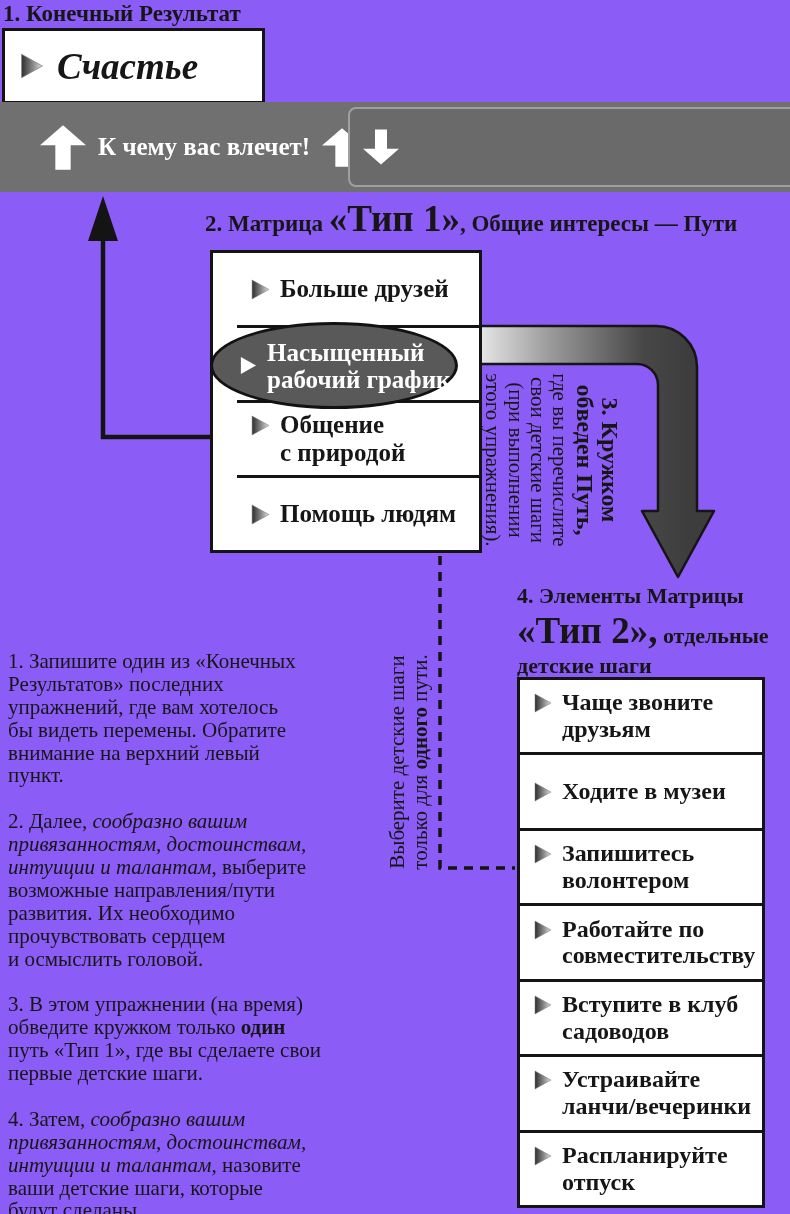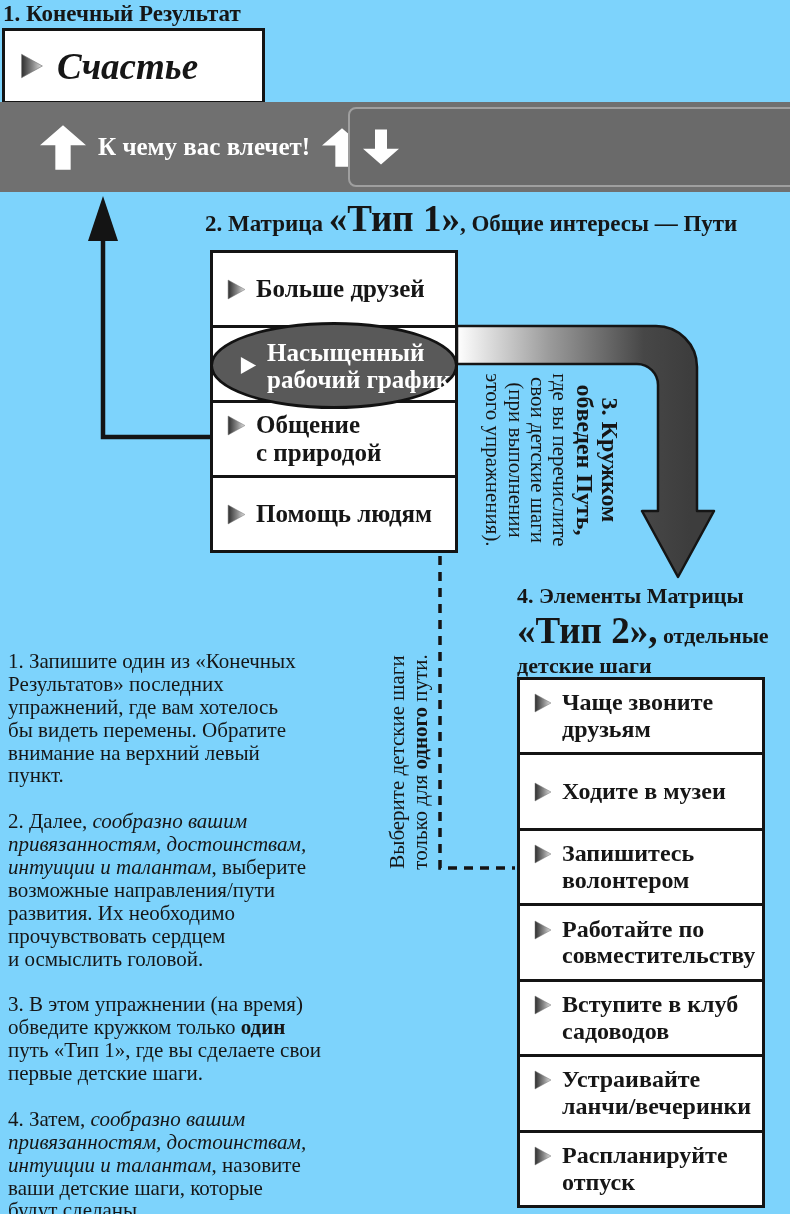--- a/index.html
+++ b/index.html
@@ -1,17 +1,17 @@
 <!DOCTYPE html>
 <html><head>
 <meta charset="utf-8">
 <style>
   html,body{margin:0;padding:0;background:#ffffff;}
   #canvas{
-    position:relative;width:790px;height:1214px;background:#7dd3fc;overflow:hidden;
+    position:relative;width:790px;height:1214px;background:#8b5cf6;overflow:hidden;
     font-family:"Liberation Serif","DejaVu Serif",serif;color:#161616;
   }
   .abs{position:absolute;}
 
   
   .h-small{font-weight:bold;font-size:23px;line-height:1.05;white-space:nowrap;}
   .h-big{font-weight:bold;font-size:37px;margin-top:12px;}
 
   
   #result-box{
@@ -29,21 +29,21 @@
   #banner-panel{
     position:absolute;left:348px;top:5px;width:428px;height:76px;
     background:#6a6a6a;border:2px solid #9f9f9f;border-radius:8px;
     display:flex;align-items:center;justify-content:space-between;padding:0 13px;
   }
   #banner-panel .note{color:#fff;font-weight:bold;font-size:19px;line-height:1.12;white-space:pre-line;}
   .white-arrow{flex:0 0 auto;}
 
   
   .matrix{background:#fff;border:3px solid #141414;display:flex;flex-direction:column;}
-  #type1-matrix{left:210px;top:250px;width:242px;height:297px;}
+  #type1-matrix{left:210px;top:250px;width:242px;height:297px;padding-left:24px;}
   #type2-matrix{left:517px;top:677px;width:242px;height:525px;}
   .matrix .row{flex:1 1 0;display:flex;align-items:center;padding-left:13px;}
   .matrix .row + .row{border-top:3px solid #141414;}
   .matrix .inner{display:flex;align-items:flex-start;gap:9px;}
   .matrix .inner .tri{margin-top:4px;flex:0 0 auto;}
   .matrix .item-text{font-weight:bold;font-size:25px;line-height:1.12;white-space:pre-line;}
   #type2-matrix .item-text{font-size:24px;}
 
   
   #path-ellipse{

